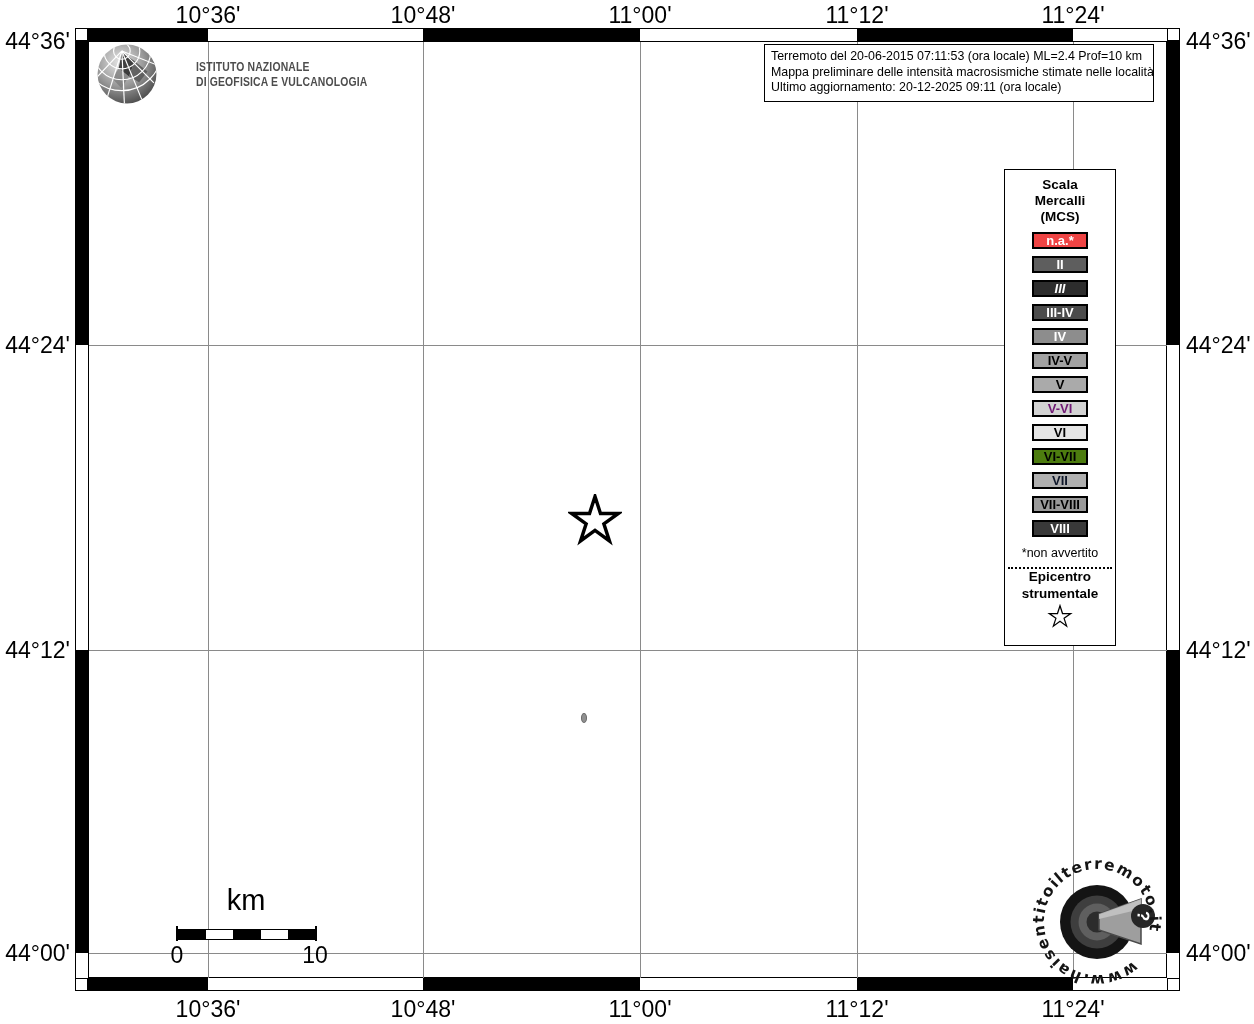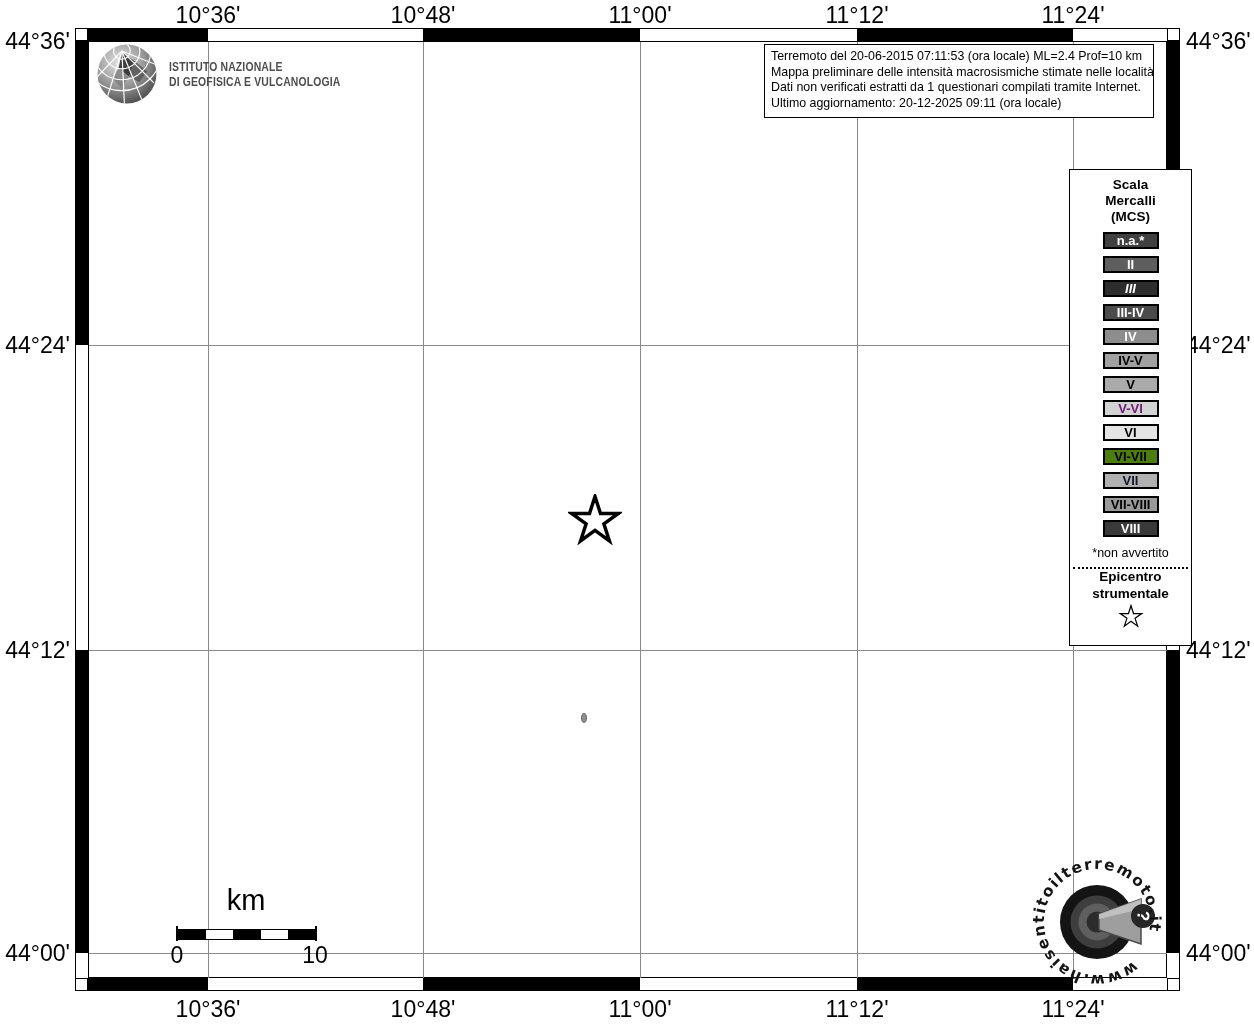--- a/index.html
+++ b/index.html
@@ -4,24 +4,24 @@
 <style>
   html,body{margin:0;padding:0;background:#fff;}
   #canvas{position:relative;width:1254px;height:1024px;background:#fff;overflow:hidden;
           font-family:"Liberation Sans",sans-serif;color:#000;}
   .axlbl{position:absolute;font:400 23px "Liberation Sans",sans-serif;color:#000;white-space:nowrap;}
   .frame-line{position:absolute;border:1px solid #000;box-sizing:border-box;background:transparent;}
   .corner{position:absolute;width:13px;height:13px;border:1px solid #000;box-sizing:border-box;background:#fff;}
   #infobox{position:absolute;left:764px;top:44px;width:390px;background:#fff;border:1px solid #000;
            box-sizing:border-box;padding:4px 6px 5px 6px;z-index:30;}
   #infobox .il{font:400 12.4px/15.7px "Liberation Sans",sans-serif;white-space:nowrap;}
-  #ingv-logo{position:absolute;left:95px;top:42px;z-index:25;display:flex;align-items:center;}
+  #ingv-logo{position:absolute;left:95px;top:42px;z-index:25;display:flex;align-items:center;gap:27px;}
   #ingv-text{margin-left:10px;font:700 13px/15px "Liberation Sans",sans-serif;color:#4d4d4d;
              transform:scaleX(0.8);transform-origin:left center;white-space:nowrap;letter-spacing:0.2px;}
-  #legend{position:absolute;left:1069px;top:169px;width:123px;height:477px;background:#fff;
+  #legend{position:absolute;left:1004px;top:169px;width:112px;height:477px;background:#fff;
           border:1px solid #000;box-sizing:border-box;z-index:30;text-align:center;}
   .lg-title{font:700 13.5px/16px "Liberation Sans",sans-serif;}
   #legend-swatches{margin-top:0;}
   .sw{width:52px;height:13px;border:2px solid #000;margin:7px auto 0 auto;
       font:700 13px/13px "Liberation Sans",sans-serif;text-align:center;}
   .lg-foot{margin-top:9px;font:400 12.5px "Liberation Sans",sans-serif;white-space:nowrap;}
   .lg-sep{border:none;border-top:2px dotted #000;margin:7px 3px 0 3px;}
   .lg-epi{font:700 13.5px/16.5px "Liberation Sans",sans-serif;}
   #scalebar-wrap{position:absolute;left:0;top:0;z-index:20;}
   #km-label{position:absolute;left:177px;top:884px;width:138px;text-align:center;
@@ -47,21 +47,20 @@
 
   <svg id="epicenter-star" width="54" height="54" viewBox="-110 -110 220 220">
     <polygon points="0,-100 -22.3,-30.7 -95.1,-30.9 -36.1,11.7 -58.8,80.9 0,38 58.8,80.9 36.1,11.7 95.1,-30.9 22.3,-30.7" fill="#ffffff" stroke="#000000" stroke-width="14"></polygon>
   </svg>
 
   <div id="locality-dot"></div>
 
   <div id="infobox">
     <div class="il">Terremoto del 20-06-2015 07:11:53 (ora locale) ML=2.4 Prof=10 km</div>
     <div class="il">Mappa preliminare delle intensità macrosismiche stimate nelle località</div>
-    <div class="il">Dati non verificati estratti da 1 questionari compilati tramite Internet.</div>
     <div class="il">Ultimo aggiornamento: 20-12-2025 09:11 (ora locale)</div>
   </div>
 
   <div id="ingv-logo">
     <svg width="64" height="64" viewBox="0 0 100 100">
       <defs>
         <radialGradient id="gl" cx="38%" cy="30%" r="80%">
           <stop offset="0" stop-color="#e6e6e6"></stop>
           <stop offset="0.5" stop-color="#9a9a9a"></stop>
           <stop offset="1" stop-color="#3f3f3f"></stop>
@@ -95,21 +94,21 @@
     </div>
   </div>
 
   <div id="legend">
     <div style="padding-top:7px;">
       <div class="lg-title">Scala</div>
       <div class="lg-title">Mercalli</div>
       <div class="lg-title">(MCS)</div>
     </div>
     <div id="legend-swatches">
-        <div class="sw" style="background: #404040; color: rgb(255, 255, 255);">n.a.*</div>
+        <div class="sw" style="background: #ef4444; color: rgb(255, 255, 255);">n.a.*</div>
         <div class="sw" style="background: rgb(94, 94, 94); color: rgb(255, 255, 255);">II</div>
         <div class="sw" style="background: rgb(45, 45, 45); color: rgb(255, 255, 255); font-style: italic;">III</div>
         <div class="sw" style="background: rgb(75, 75, 75); color: rgb(255, 255, 255);">III-IV</div>
         <div class="sw" style="background: rgb(141, 141, 141); color: rgb(255, 255, 255);">IV</div>
         <div class="sw" style="background: rgb(161, 161, 161); color: rgb(0, 0, 0);">IV-V</div>
         <div class="sw" style="background: rgb(170, 170, 170); color: rgb(0, 0, 0);">V</div>
         <div class="sw" style="background: rgb(211, 211, 211); color: #701a75;">V-VI</div>
         <div class="sw" style="background: rgb(228, 228, 228); color: rgb(0, 0, 0);">VI</div>
         <div class="sw" style="background: #4d7c0f; color: rgb(0, 0, 0);">VI-VII</div>
         <div class="sw" style="background: rgb(176, 176, 176); color: #0f172a;">VII</div>

